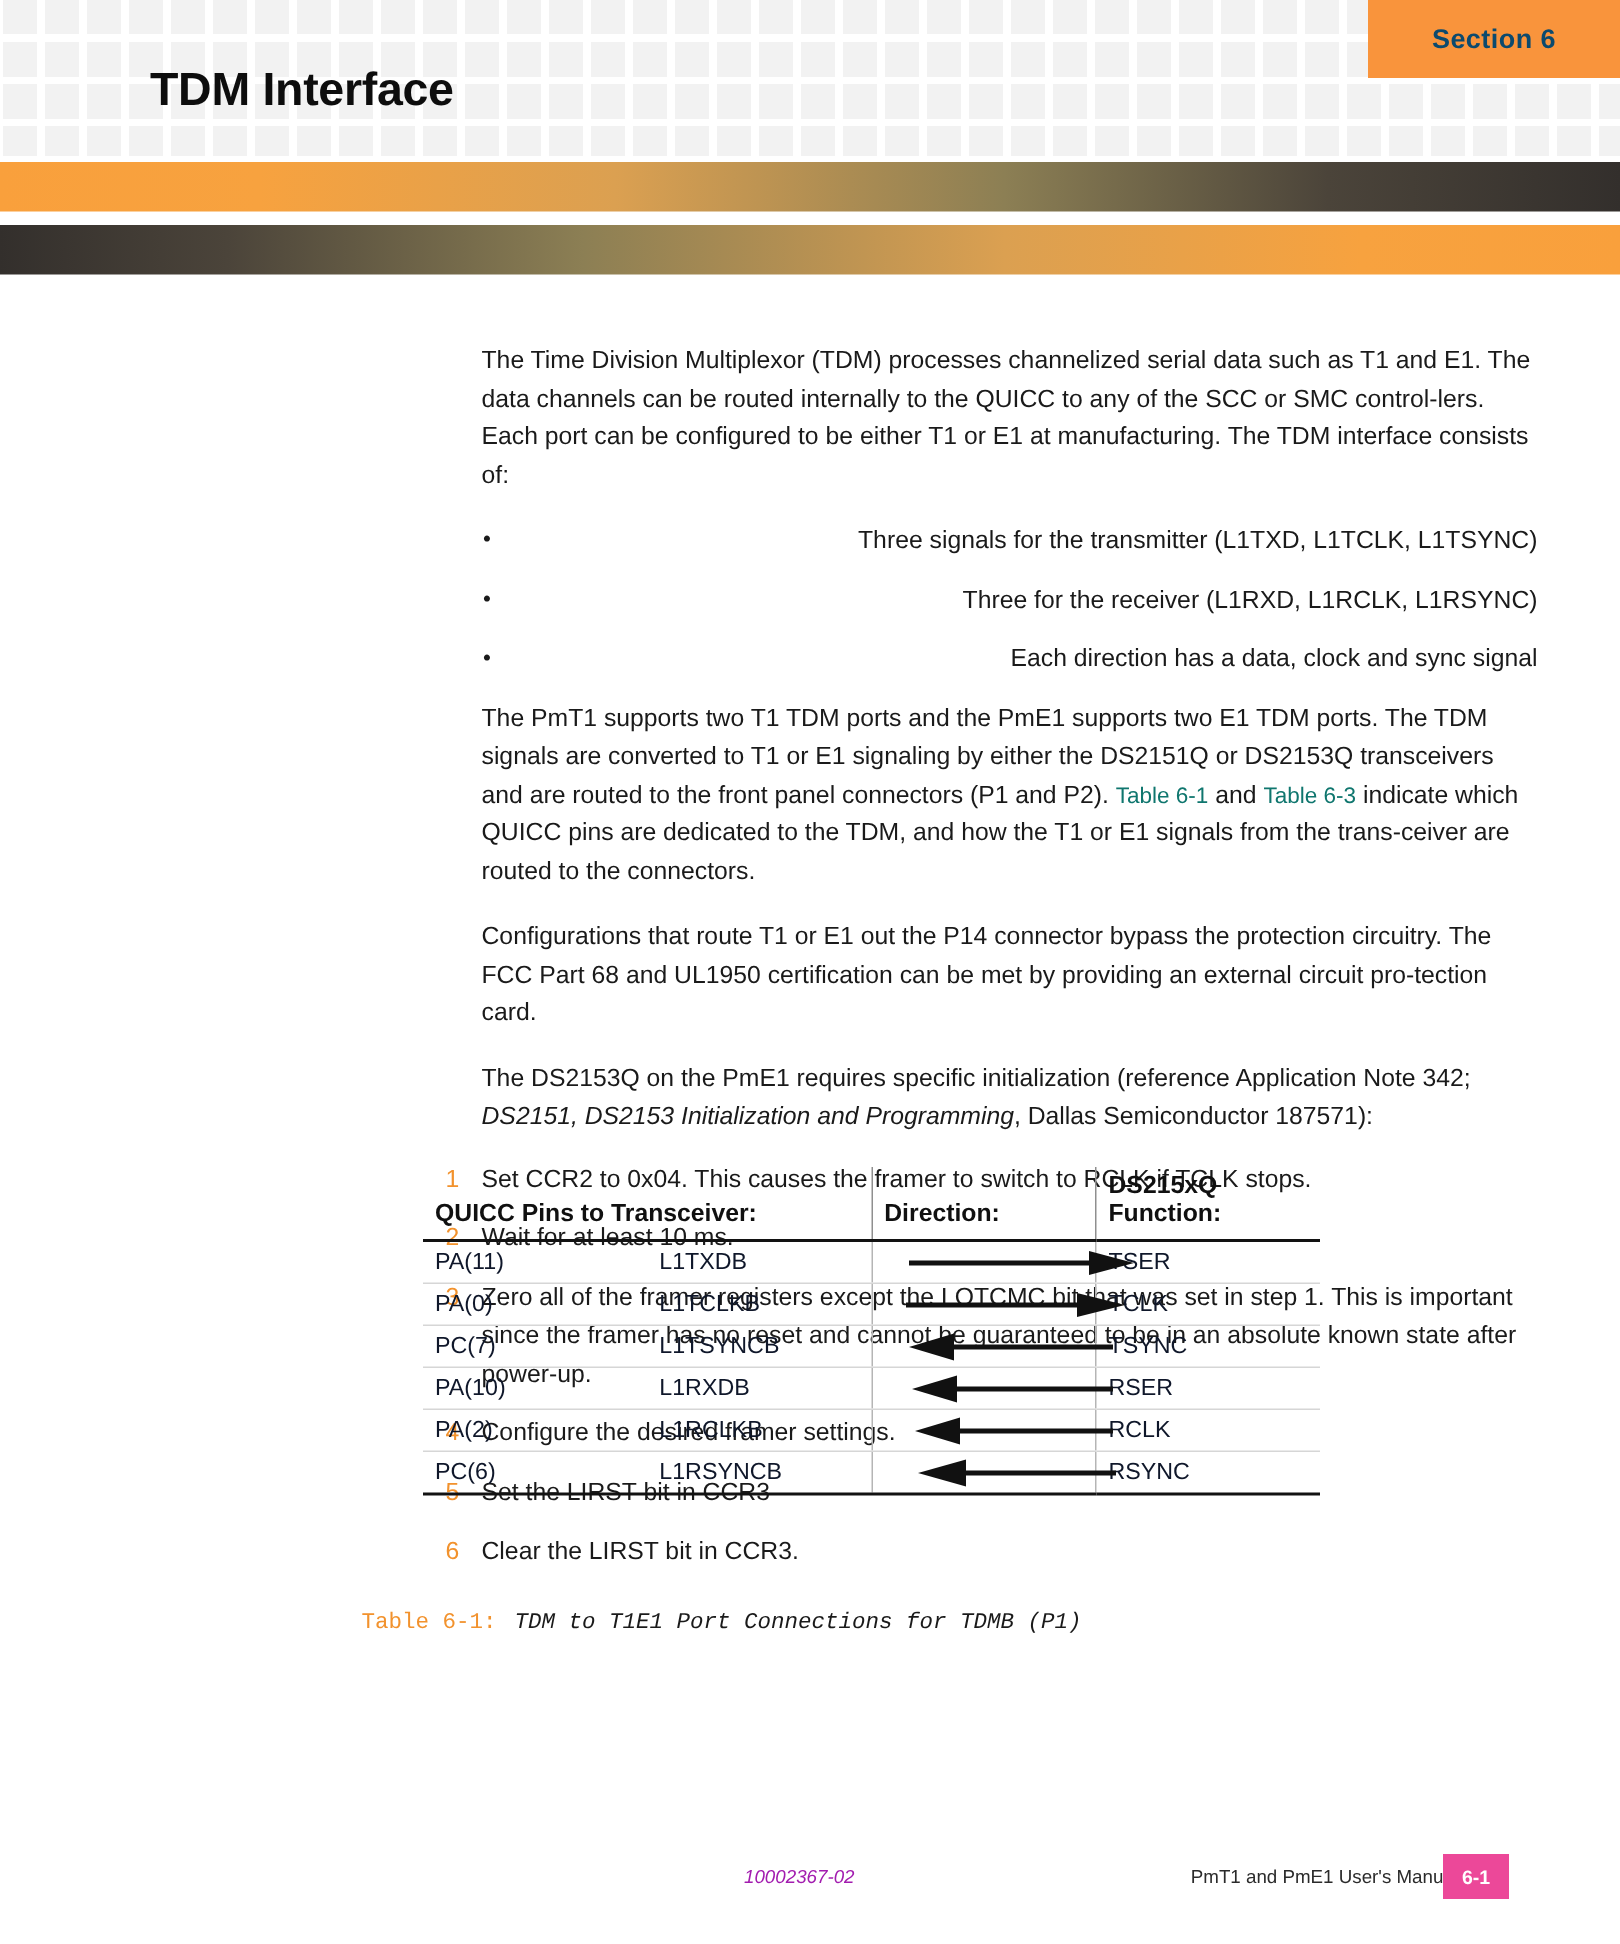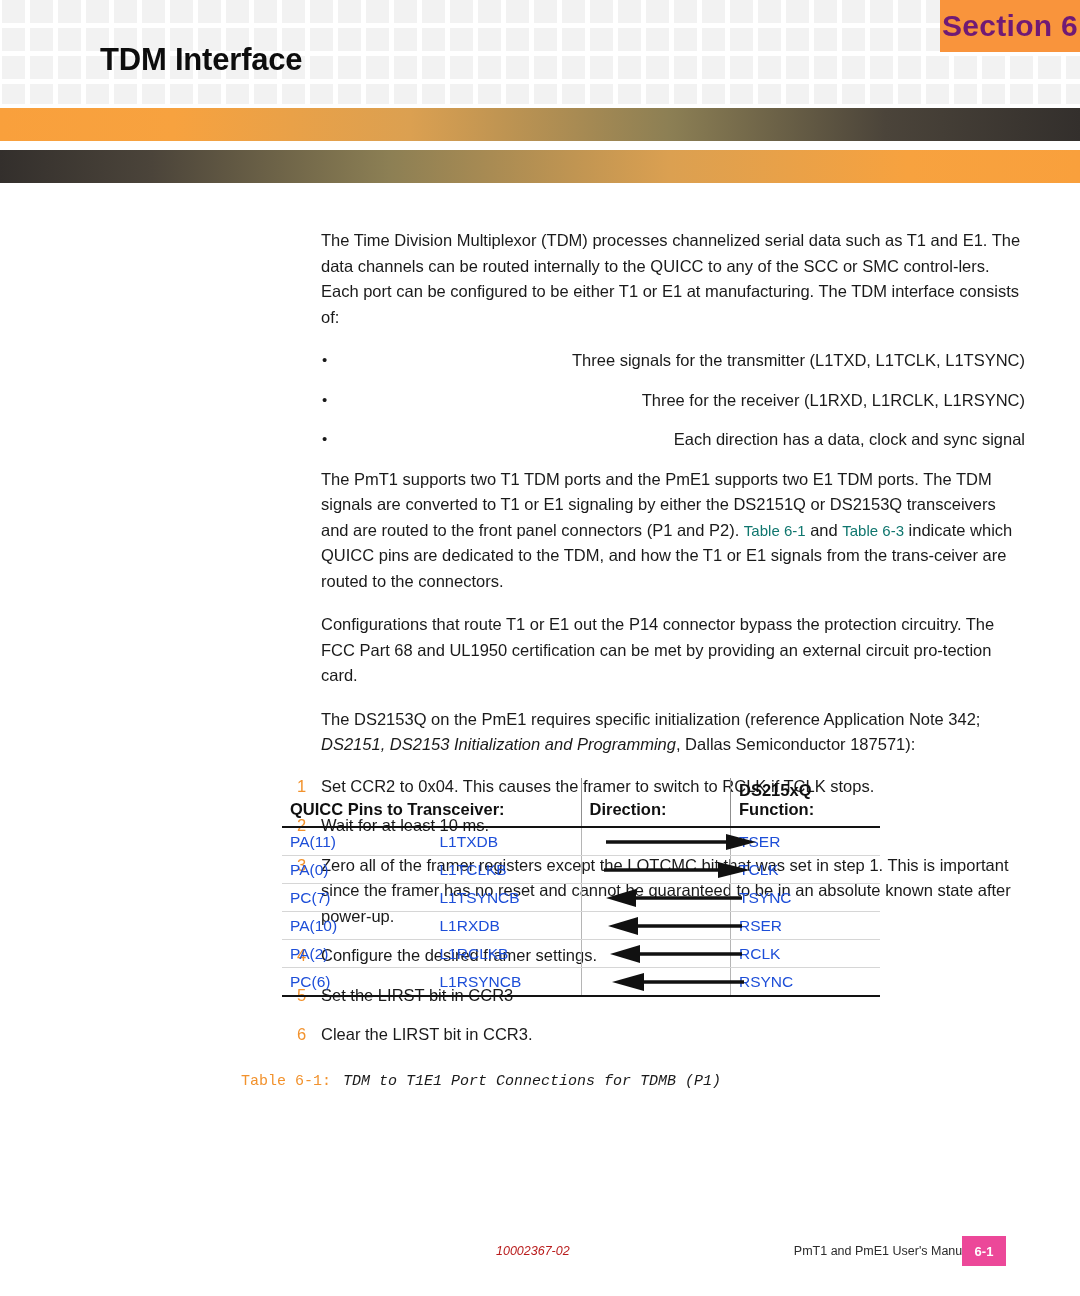--- a/index.html
+++ b/index.html
@@ -47,25 +47,25 @@
       to bottom,
       rgba(255,255,255,0) 0px,
       rgba(255,255,255,0) 23px,
       #ffffff 23px,
       #ffffff 28px);
   }
   .section-badge {
     position: absolute;
     right: 0;
     top: 0;
-    width: 140px;
+    width: 168px;
     height: 52px;
     background: #f9943c;
-    color: #701a75;
-    font-size: 30px;
+    color: #0c4a6e;
+    font-size: 18px;
     font-weight: bold;
     display: flex;
     align-items: center;
     justify-content: center;
     letter-spacing: 0.3px;
     z-index: 3;
   }
   .page-title {
     position: absolute;
     left: 100px;
@@ -195,21 +195,21 @@
     border-bottom: 2.5px solid #121212;
     color: #101010;
     vertical-align: bottom;
   }
   table.tdm th.c-dir { border-left: 1px solid #8f8f8f; }
   table.tdm th.c-fn  { border-left: 1px solid #8f8f8f; margin-top: 18px; }
   table.tdm td {
     font-size: 15.5px;
     padding: 3px 0 3px 8px;
     border-bottom: 1px solid #d6d6d6;
-    color: #1d4ed8;
+    color: #0f172a;
     height: 21px;
     vertical-align: middle;
   }
   table.tdm td.c-sig { border-left: none; }
   table.tdm td.c-dir { border-left: 1px solid #b5b5b5; }
   table.tdm td.c-fn  { border-left: 1px solid #b5b5b5; }
   table.tdm tr:last-child td { border-bottom: 2.5px solid #121212; }
 
   .arrow-wrap {
     position: relative;
@@ -225,21 +225,21 @@
     bottom: 26px;
     width: 1080px;
     height: 34px;
   }
   .footer-doc {
     position: absolute;
     left: 496px;
     top: 8px;
     font-size: 12.5px;
     font-style: italic;
-    color: #b91c1c;
+    color: #a21caf;
   }
   .footer-manual {
     position: absolute;
     right: 108px;
     top: 8px;
     font-size: 12.5px;
     color: #2b2b2b;
     white-space: nowrap;
   }
   .footer-pageno {

